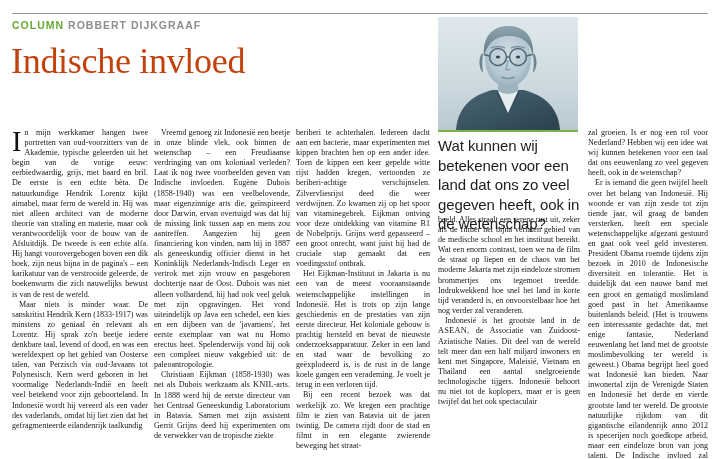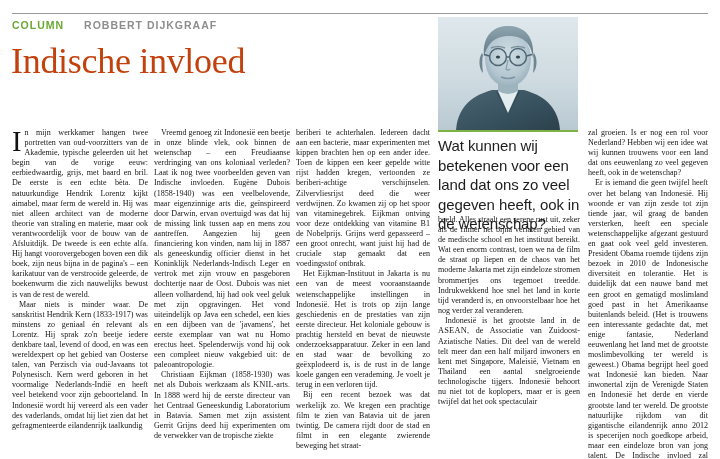--- a/index.html
+++ b/index.html
@@ -40,21 +40,21 @@
     font-size: 10.5px;
     font-weight: bold;
     letter-spacing: 1.0px;
   }
   .kicker .col-word {
     color: #6aa832;
     text-align: center;
   }
   .kicker .author {
     color: #8d8d8d;
-    margin-left: 20px;
+    margin-left: 4px;
   }
   .headline {
     position: absolute;
     left: 11px;
     top: 43px;
     font-family: "Liberation Serif", serif;
     font-size: 36px;
     font-weight: normal;
     letter-spacing: -0.3px;
     line-height: 1.0;
@@ -232,17 +232,17 @@
     <p>Het Eijkman-Instituut in Jakarta is nu een van de meest vooraanstaande wetenschappelijke instellingen in Indonesië. Het is trots op zijn lange geschiedenis en de prestaties van zijn eerste directeur. Het koloniale gebouw is prachtig hersteld en bevat de nieuwste onderzoeksapparatuur. Zeker in een land en stad waar de bevolking zo geëxplodeerd is, is de rust in de lange koele gangen een verademing. Je voelt je terug in een verloren tijd.</p>
     <p>Bij een recent bezoek was dat werkelijk zo. We kregen een prachtige film te zien van Batavia uit de jaren twintig. De camera rijdt door de stad en filmt in een elegante zwierende beweging het straat-</p>
   </div>
 
   <div class="col c4">
     <p class="first">beeld. Alles straalt een serene rust uit, zeker als de filmer het bijna verlaten gebied van de medische school en het instituut bereikt. Wat een enorm contrast, toen we na de film de straat op liepen en de chaos van het moderne Jakarta met zijn eindeloze stromen brommertjes ons tegemoet treedde. Indrukwekkend hoe snel het land in korte tijd veranderd is, en onvoorstelbaar hoe het nog verder zal veranderen.</p>
     <p><span>Indonesië is het grootste land in de</span> <span class="sc">ASEAN</span><span>, de Associatie van Zuidoost-Aziatische Naties. Dit deel van de wereld telt meer dan een half miljard inwoners en kent met Singapore, Maleisië, Vietnam en Thailand een aantal snelgroeiende technologische tijgers. Indonesië behoort nu niet tot de koplopers, maar er is geen twijfel dat het ook spectaculair</span></p>
   </div>
 
   <div class="col c5">
-    <p class="first">zal groeien. Is er nog een rol voor Nederland? Hebben wij een idee wat wij kunnen trouwens voor een land dat ons eeuwenlang zo veel gegeven heeft, ook in de wetenschap?</p>
+    <p class="first">zal groeien. Is er nog een rol voor Nederland? Hebben wij een idee wat wij kunnen betekenen voor een taal dat ons eeuwenlang zo veel gegeven heeft, ook in de wetenschap?</p>
     <p>Er is iemand die geen twijfel heeft over het belang van Indonesië. Hij woonde er van zijn zesde tot zijn tiende jaar, wil graag de banden versterken, heeft een speciale wetenschappelijke afgezant gestuurd en gaat ook veel geld investeren. President Obama roemde tijdens zijn bezoek in 2010 de Indonesische diversiteit en tolerantie. Het is duidelijk dat een nauwe band met een groot en gematigd moslimland goed past in het Amerikaanse buitenlands beleid. (Het is trouwens een interessante gedachte dat, met enige fantasie, Nederland eeuwenlang het land met de grootste moslimbevolking ter wereld is geweest.) Obama begrijpt heel goed wat Indonesië kan bieden. Naar inwonertal zijn de Verenigde Staten en Indonesië het derde en vierde grootste land ter wereld. De grootste natuurlijke rijkdom van dit gigantische eilandenrijk anno 2012 is specerijen noch goedkope arbeid, maar een eindeloze bron van jong talent. De Indische invloed zal verder reiken dan babi pangang.</p>
   </div>
 
 </div>
 
 </body></html>

